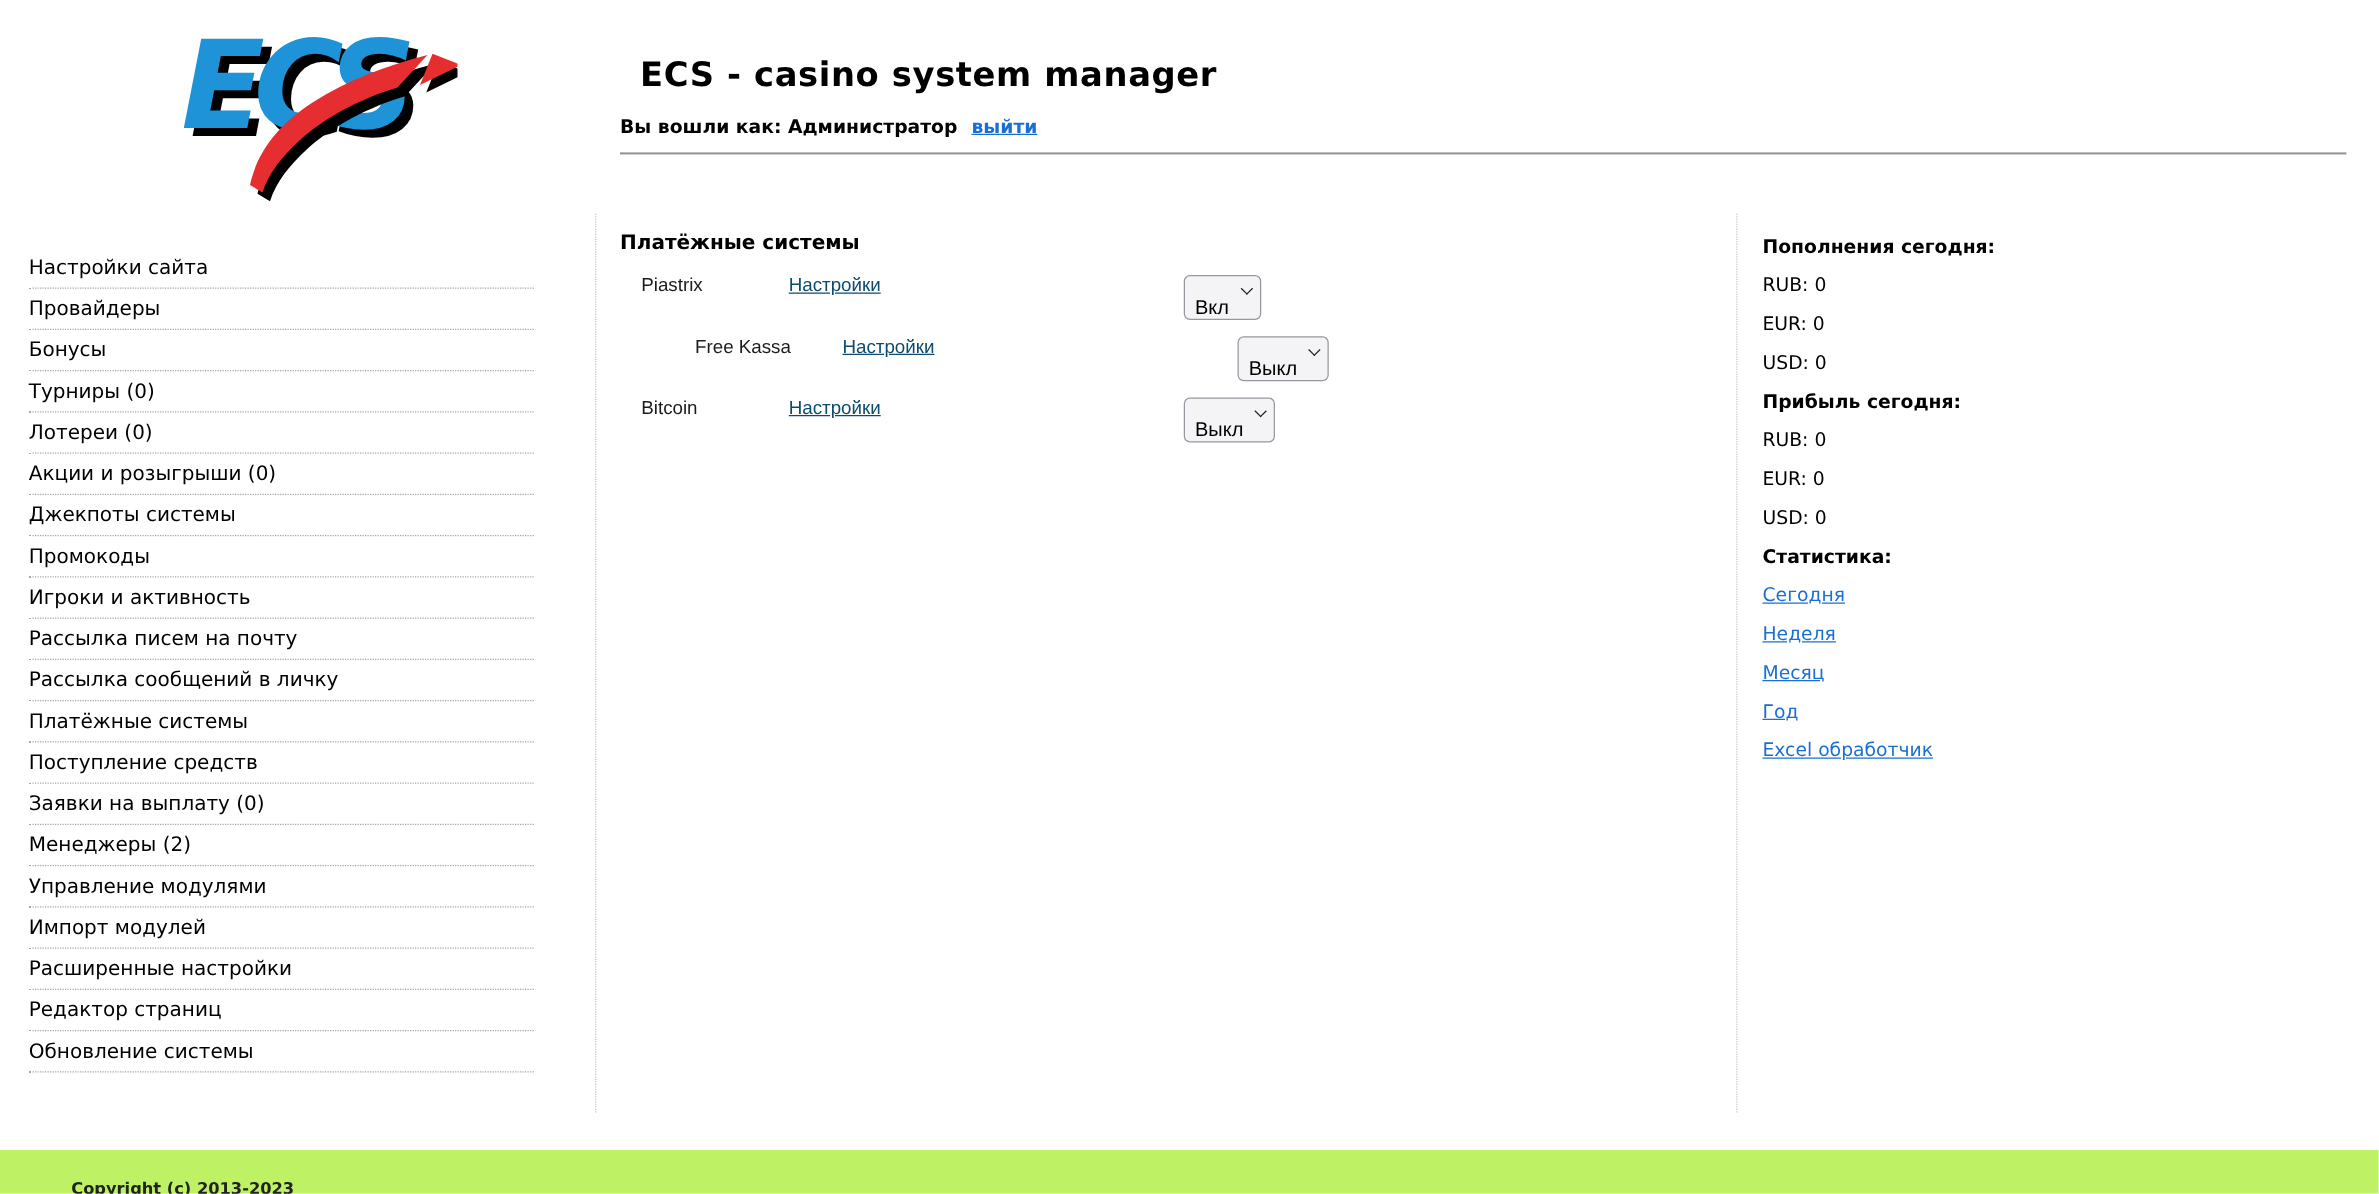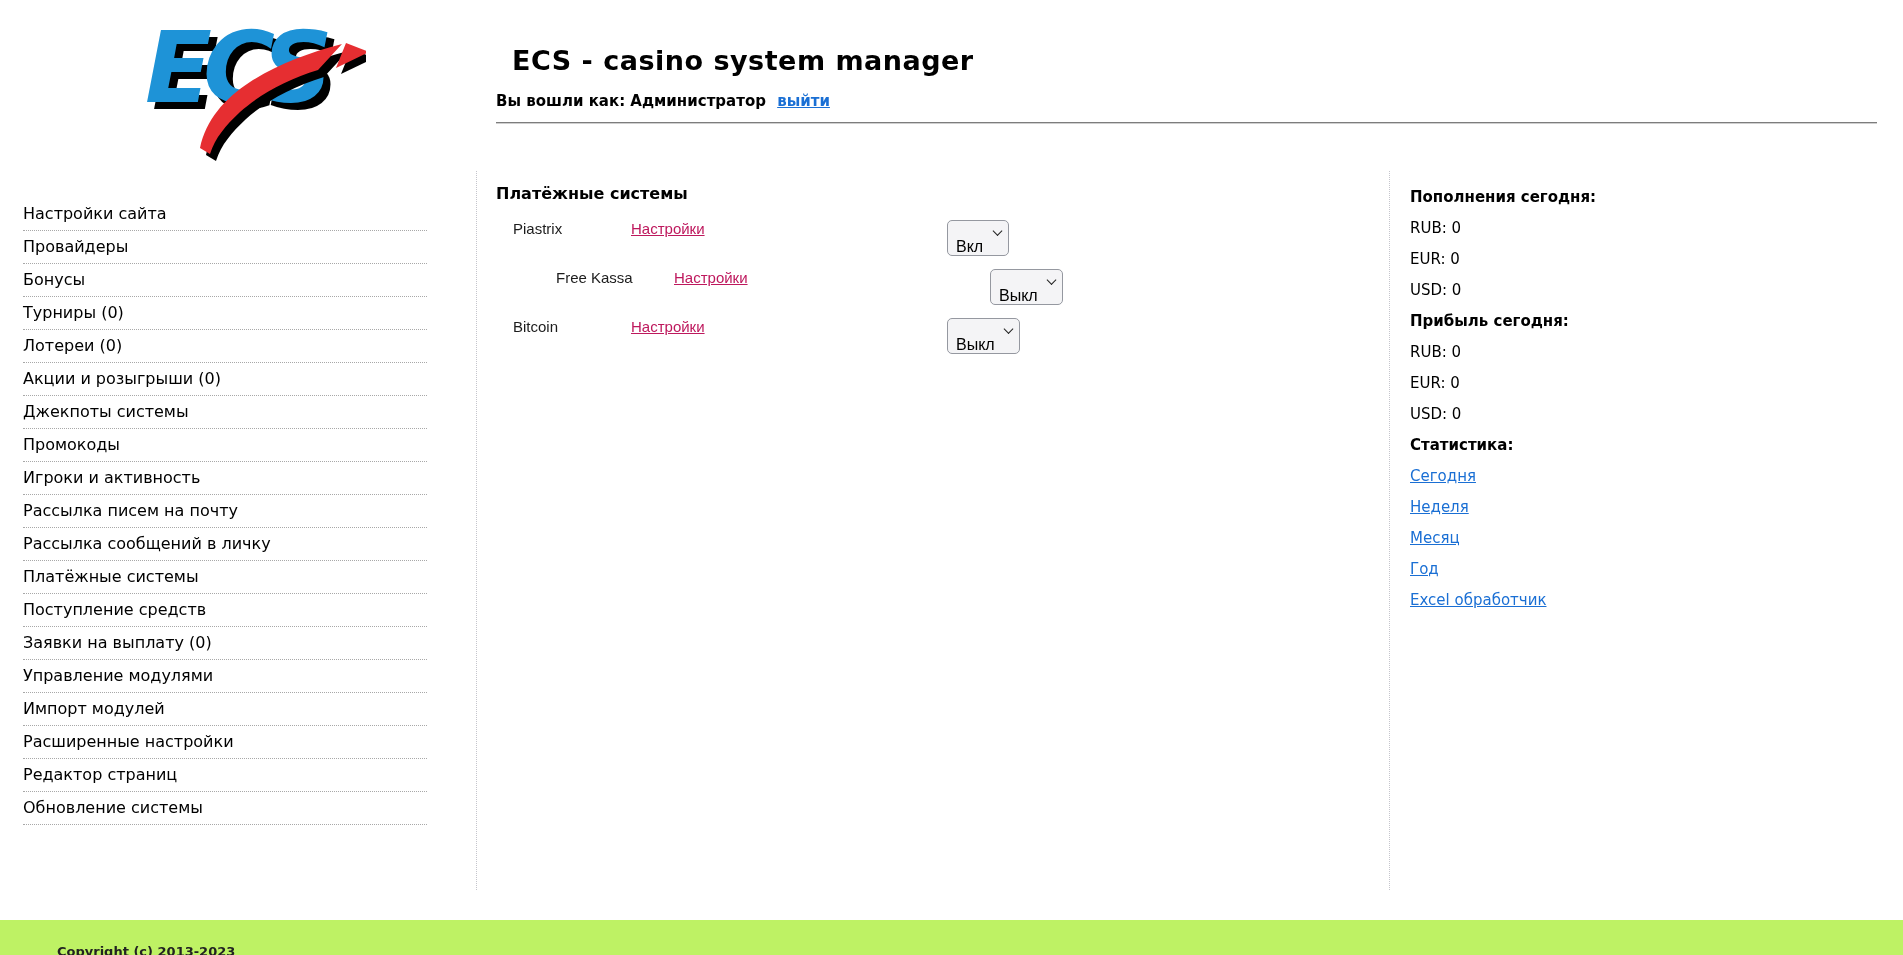--- a/index.html
+++ b/index.html
@@ -37,21 +37,21 @@
   .vdiv2 { left: 1389px; }
   
   .main-title { position: absolute; left: 496px; top: 184px; font-size: 16px; font-weight: bold; }
   .pay-row {
     position: absolute; left: 513px; height: 24px;
     display: flex; 
     font-family: "Liberation Sans", sans-serif; font-size: 15px;
   }
   .pay-row .pay-name { width: 118px; color: #1c1c1c; }
   .pay-row .pay-link-cell { width: 316px; }
-  .pay-row a { color: #be185d; text-decoration: underline; }
+  .pay-row a { color: #0c4a6e; text-decoration: underline; }
   .select-wrap { position: relative; display: inline-block; }
   .select-wrap select {
     appearance: none; -webkit-appearance: none;
     font-family: "Liberation Sans", sans-serif; font-size: 16px; color: #000;
     background: #f4f4f6; border: 1px solid #9598a0; border-radius: 5px;
     height: 36px; padding: 16px 24px 0 8px; line-height: 20px;
   }
   .chev {
     position: absolute; right: 8px; top: 50%; width: 7px; height: 7px;
     border-right: 1.8px solid #222; border-bottom: 1.8px solid #222;
@@ -107,20 +107,21 @@
   <li>Лотереи (0)</li>
   <li>Акции и розыгрыши (0)</li>
   <li>Джекпоты системы</li>
   <li>Промокоды</li>
   <li>Игроки и активность</li>
   <li>Рассылка писем на почту</li>
   <li>Рассылка сообщений в личку</li>
   <li>Платёжные системы</li>
   <li>Поступление средств</li>
   <li>Заявки на выплату (0)</li>
+  <li>Менеджеры (2)</li>
   <li>Управление модулями</li>
   <li>Импорт модулей</li>
   <li>Расширенные настройки</li>
   <li>Редактор страниц</li>
   <li>Обновление системы</li>
 </ul>
 
 <div class="vdiv vdiv1"></div>
 <div class="vdiv vdiv2"></div>
 

